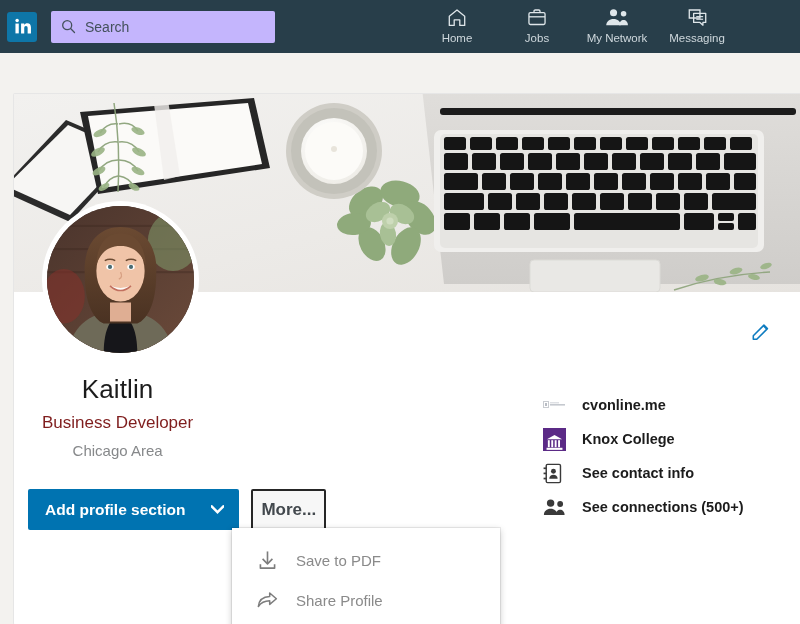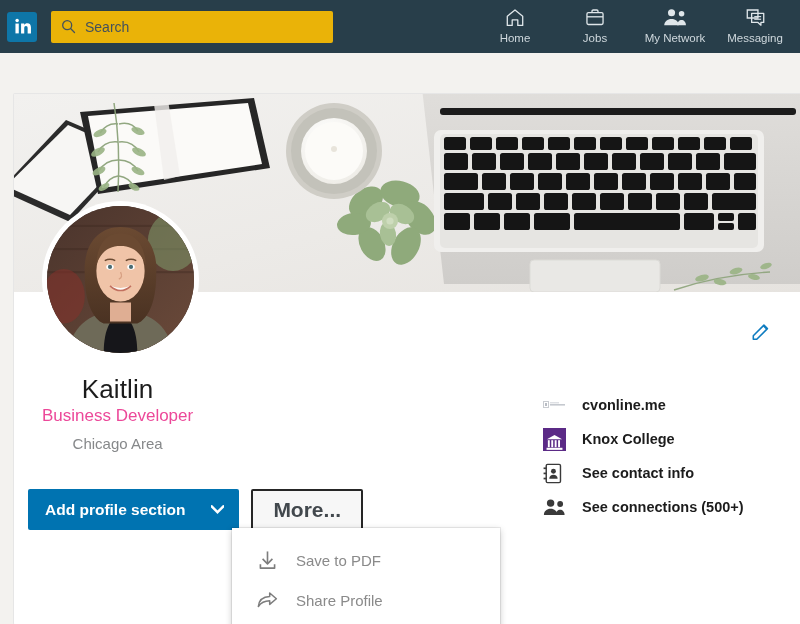--- a/index.html
+++ b/index.html
@@ -34,23 +34,23 @@
     border-radius: 3px;
     display: flex;
     align-items: center;
     justify-content: center;
     flex: none;
   }
   .brand-logo svg { display: block; }
 
   .search-box {
     margin-left: 14px;
-    width: 282px;
+    width: 224px;
     height: 32px;
-    background: #eab308;
+    background: #c4b5fd;
     border-radius: 2px;
     display: flex;
     align-items: center;
     padding: 0 10px;
     flex: none;
   }
   .search-box .mag { flex: none; margin-right: 9px; }
   .search-input {
     border: none;
     outline: none;
@@ -160,21 +160,22 @@
   .identity { position: absolute; left: 28px; top: 81px; }
   .p-name {
     font-size: 26px;
     font-weight: 400;
     color: #1c1c1c;
     letter-spacing: .1px;
     line-height: 32px;
   }
   .p-headline {
     font-size: 17px;
-    color: #ec4899;
+    color: #7f1d1d;
+    margin-top: 7px;
     line-height: 22px;
   }
   .p-location {
     font-size: 15px;
     color: #86888a;
     margin-top: 7px;
     line-height: 20px;
   }
 
   
@@ -202,23 +203,23 @@
     cursor: pointer;
   }
   .btn-secondary {
     height: 41px;
     margin-left: 12px;
     background: #f7f7f7;
     color: #42484d;
     border: 2px solid #262626;
     border-radius: 2px;
     font-family: "Liberation Sans", sans-serif;
-    font-size: 21px;
+    font-size: 17px;
     font-weight: bold;
-    padding: 0 20px;
+    padding: 0 8px;
     cursor: pointer;
   }
 
   
   .info-list {
     position: absolute;
     left: 543px;
     top: 388px;
     z-index: 5;
   }

